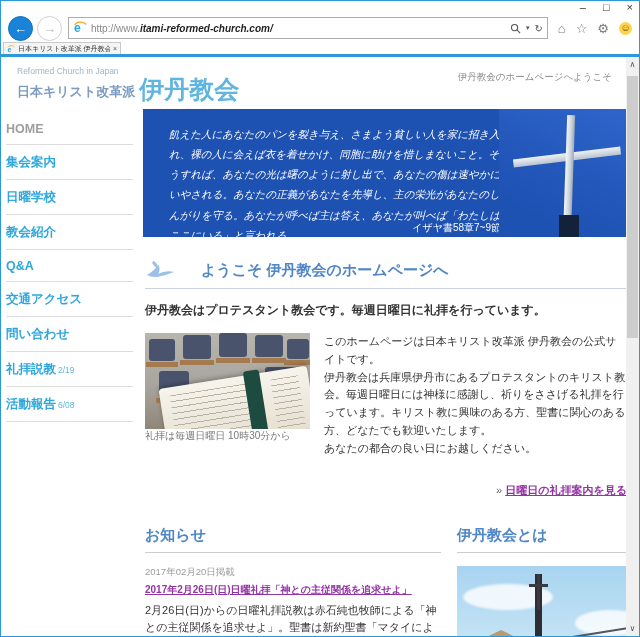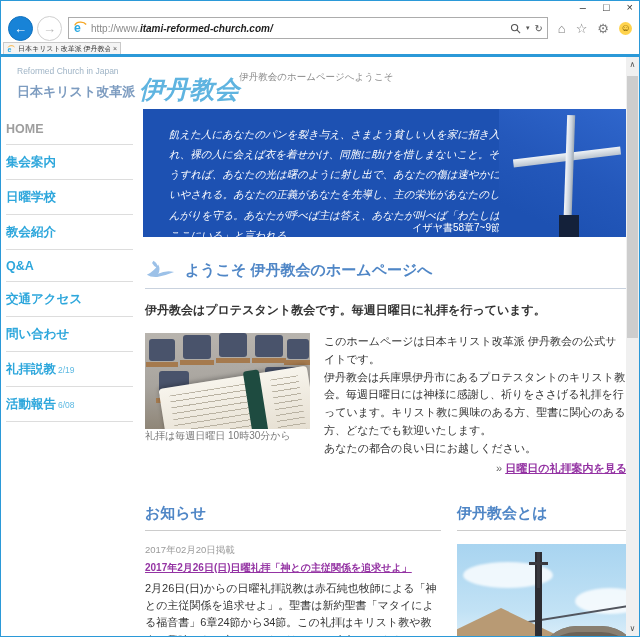--- a/index.html
+++ b/index.html
@@ -45,26 +45,26 @@
   .viewport{ position:relative; height:579px; overflow:hidden; background:#fff; }
   .scrollbar{ position:absolute; top:0; right:0; bottom:0; width:13px; background:#f0f0f0;
               display:flex; flex-direction:column; align-items:center; z-index:5; }
   .sb-arrow{ height:15px; font-size:8px; color:#505050; line-height:15px; }
   .sb-thumb{ position:absolute; top:19px; left:1px; width:11px; height:262px; background:#cdcdcd; }
   .sb-arrow.down{ position:absolute; bottom:0; }
 
   .page{ margin-right:13px; }
 
   
-  .site-header{ display:flex; align-items:flex-start;
+  .site-header{ display:flex; justify-content:space-between; align-items:flex-start;
                 padding:10px 14px 6px 16px; height:52px; }
   .logo-left{ line-height:1.05; }
   .logo-en{ font-size:8.5px; color:#9fb4c6; display:block; }
   .logo-jp{ font-size:13px; color:#7d9cc0; font-weight:bold; }
-  .logo-name{ font-size:25px; color:#5fb4e0; font-weight:bold; margin-left:4px; vertical-align:-2px;font-style:italic; }
+  .logo-name{ font-size:25px; color:#5fb4e0; font-weight:bold; margin-left:4px; vertical-align:-2px; }
   .hdr-welcome{ font-size:9.5px; color:#8a8a8a; margin-top:4px; }
 
   
   .site-body{ display:flex; align-items:flex-start; }
   .sidebar{ width:142px; flex:0 0 auto; padding:4px 10px 0 5px; }
   .side-item{ display:block; padding:9px 0 8px; border-bottom:1px solid #ddd;
               font-size:12.5px; font-weight:bold; color:#2ea7dc; text-decoration:none; }
   .side-item.current{ color:#9e9e9e; }
   .side-date{ font-size:8.5px; font-weight:normal; color:#5db9e2; margin-left:2px; }
 
@@ -79,30 +79,30 @@
   .cross-photo{ position:absolute; right:0; top:0; width:128px; height:132px;
                 background:linear-gradient(205deg,#2f66cc 0%,#2458bb 45%,#1d51b2 80%); }
   .cross-v{ position:absolute; left:66px; top:6px; width:8px; height:126px;
             background:linear-gradient(90deg,#f5f7fa,#c9d2dc 60%,#9aa6b2); transform:rotate(2deg); }
   .cross-h{ position:absolute; left:14px; top:44px; width:108px; height:8px;
             background:linear-gradient(180deg,#eef2f6,#b9c3ce); transform:rotate(-7deg); }
   .cross-base{ position:absolute; left:60px; bottom:-4px; width:20px; height:30px;
                background:#14213a; }
 
   
-  .welcome-head{ display:flex; align-items:center; gap:10px; margin:22px 0 0 2px;
+  .welcome-head{ display:flex; align-items:center; gap:26px; margin:22px 0 0 2px;
                  padding-bottom:7px; border-bottom:1px solid #c9d2de; }
   .welcome-head h2{ font-size:15px; color:#4f86c6; font-weight:bold; }
   .intro-bold{ font-size:12px; font-weight:bold; color:#333; margin:13px 0 0 2px; }
 
   .two-col{ display:flex; margin:14px 0 0 2px; gap:14px; }
   .photo-col{ flex:0 0 auto; }
   .photo-caption{ font-size:10px; color:#777; margin-top:0; }
   .text-col{ flex:1; font-size:11px; color:#333; line-height:1.62; }
-  .worship-link-row{ text-align:right; margin-top:2px; font-size:11px; }
+  .worship-link-row{ text-align:right; margin-top:24px; font-size:11px; }
   .link-arrow{ color:#666; margin-right:3px; }
   a.purple{ color:#9433a3; font-weight:bold; text-decoration:underline; }
 
   
   .bible-img{ width:165px; height:96px; position:relative; overflow:hidden; background:
       linear-gradient(180deg,#b8b4ae 0%,#a8a49e 55%,#8f8678 100%); }
   .chair{ position:absolute; border-radius:3px; background:#49536b; }
   .chair:after{ content:""; position:absolute; left:-3px; right:-3px; bottom:-6px; height:5px; background:#a57a4e; }
   .book{ position:absolute; left:18px; bottom:-18px; width:150px; height:70px;
          background:linear-gradient(180deg,#f7f4ec,#e4ddcf); transform:rotate(-9deg);

